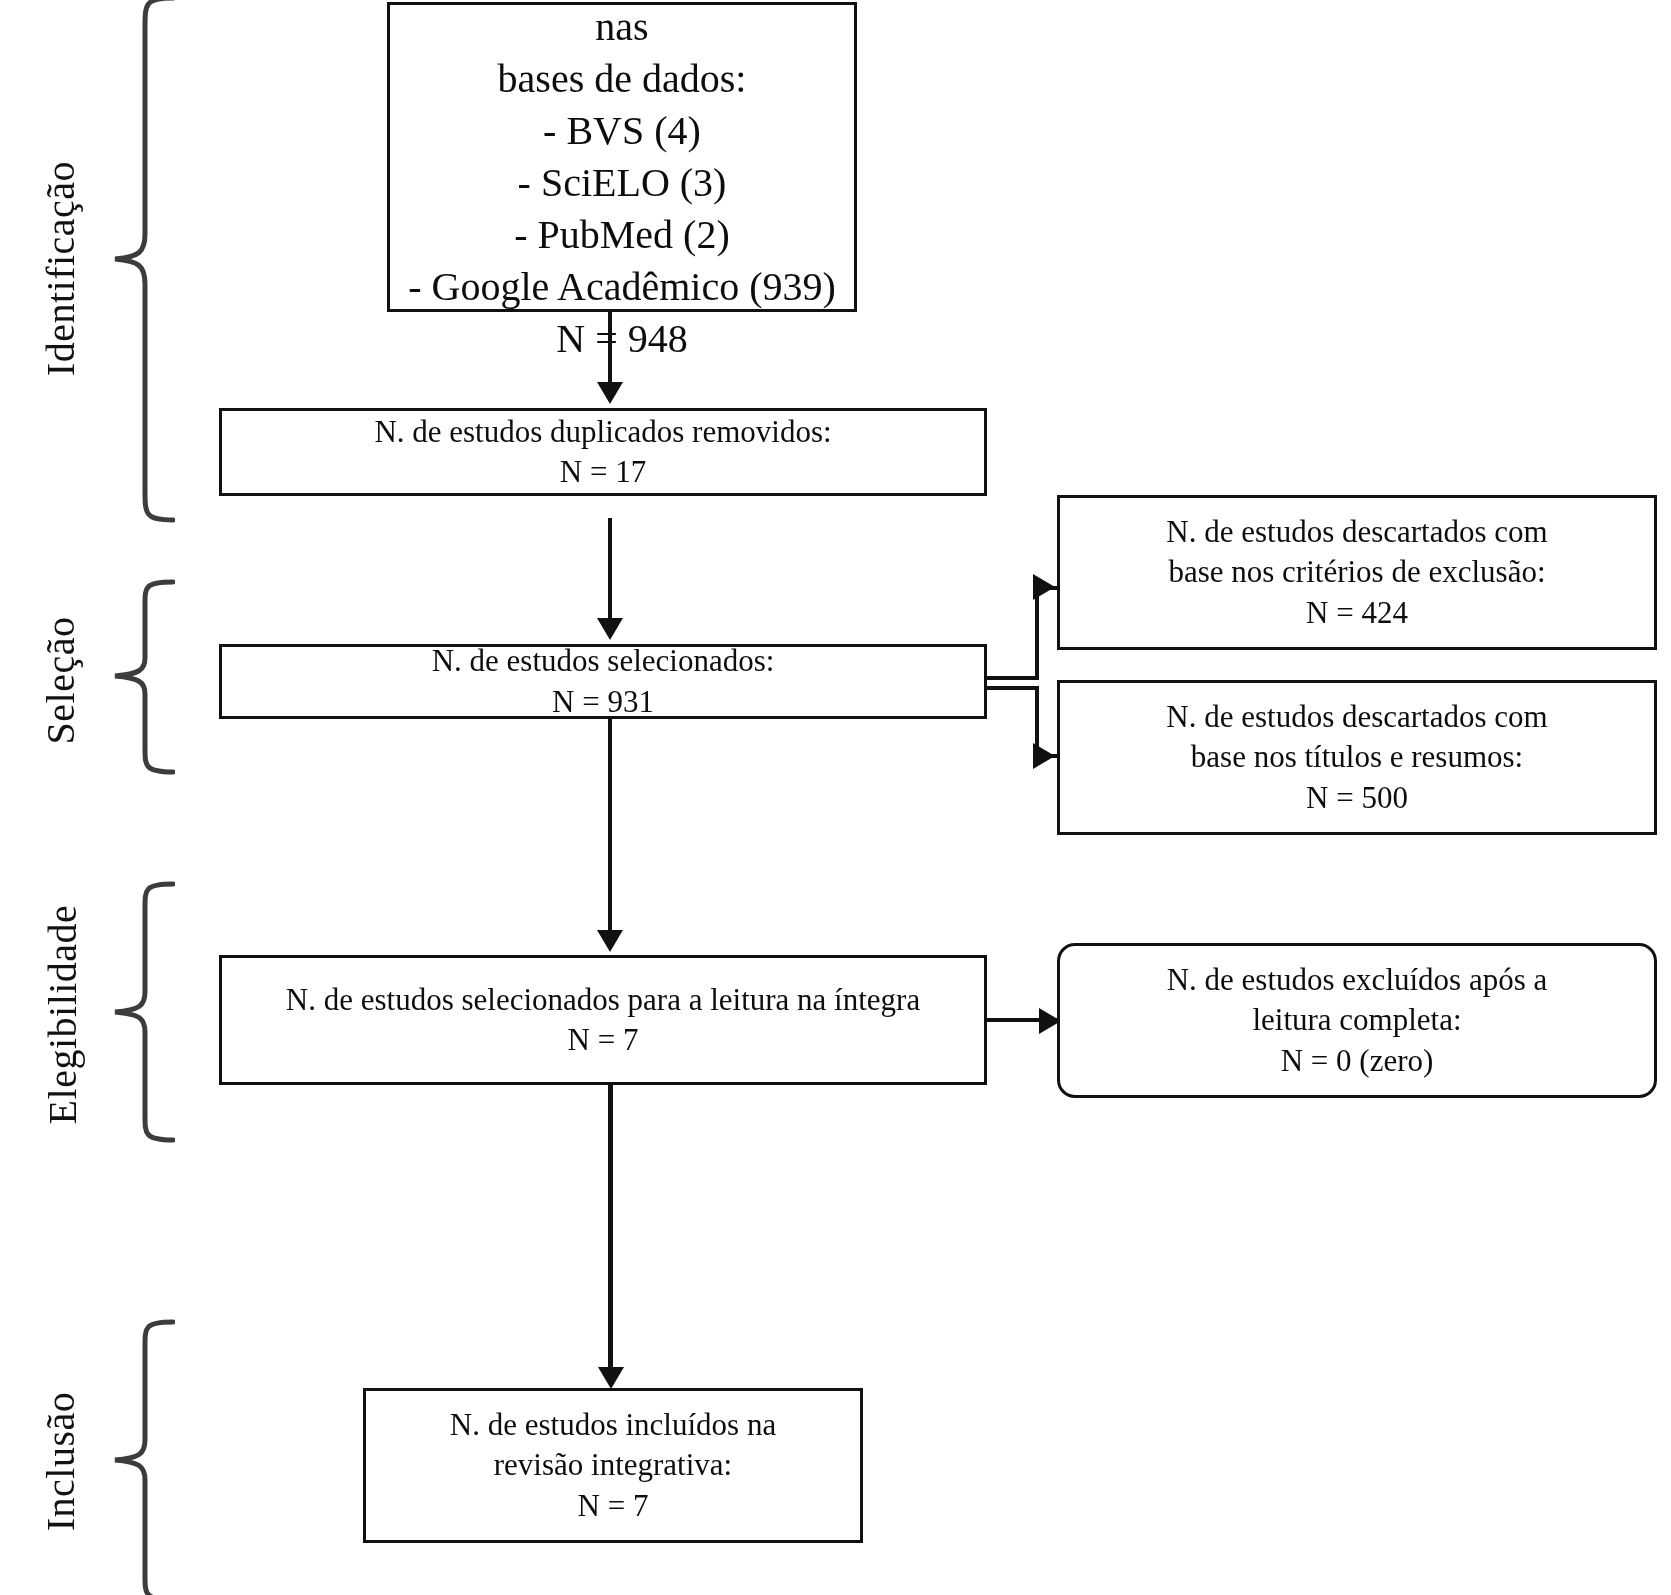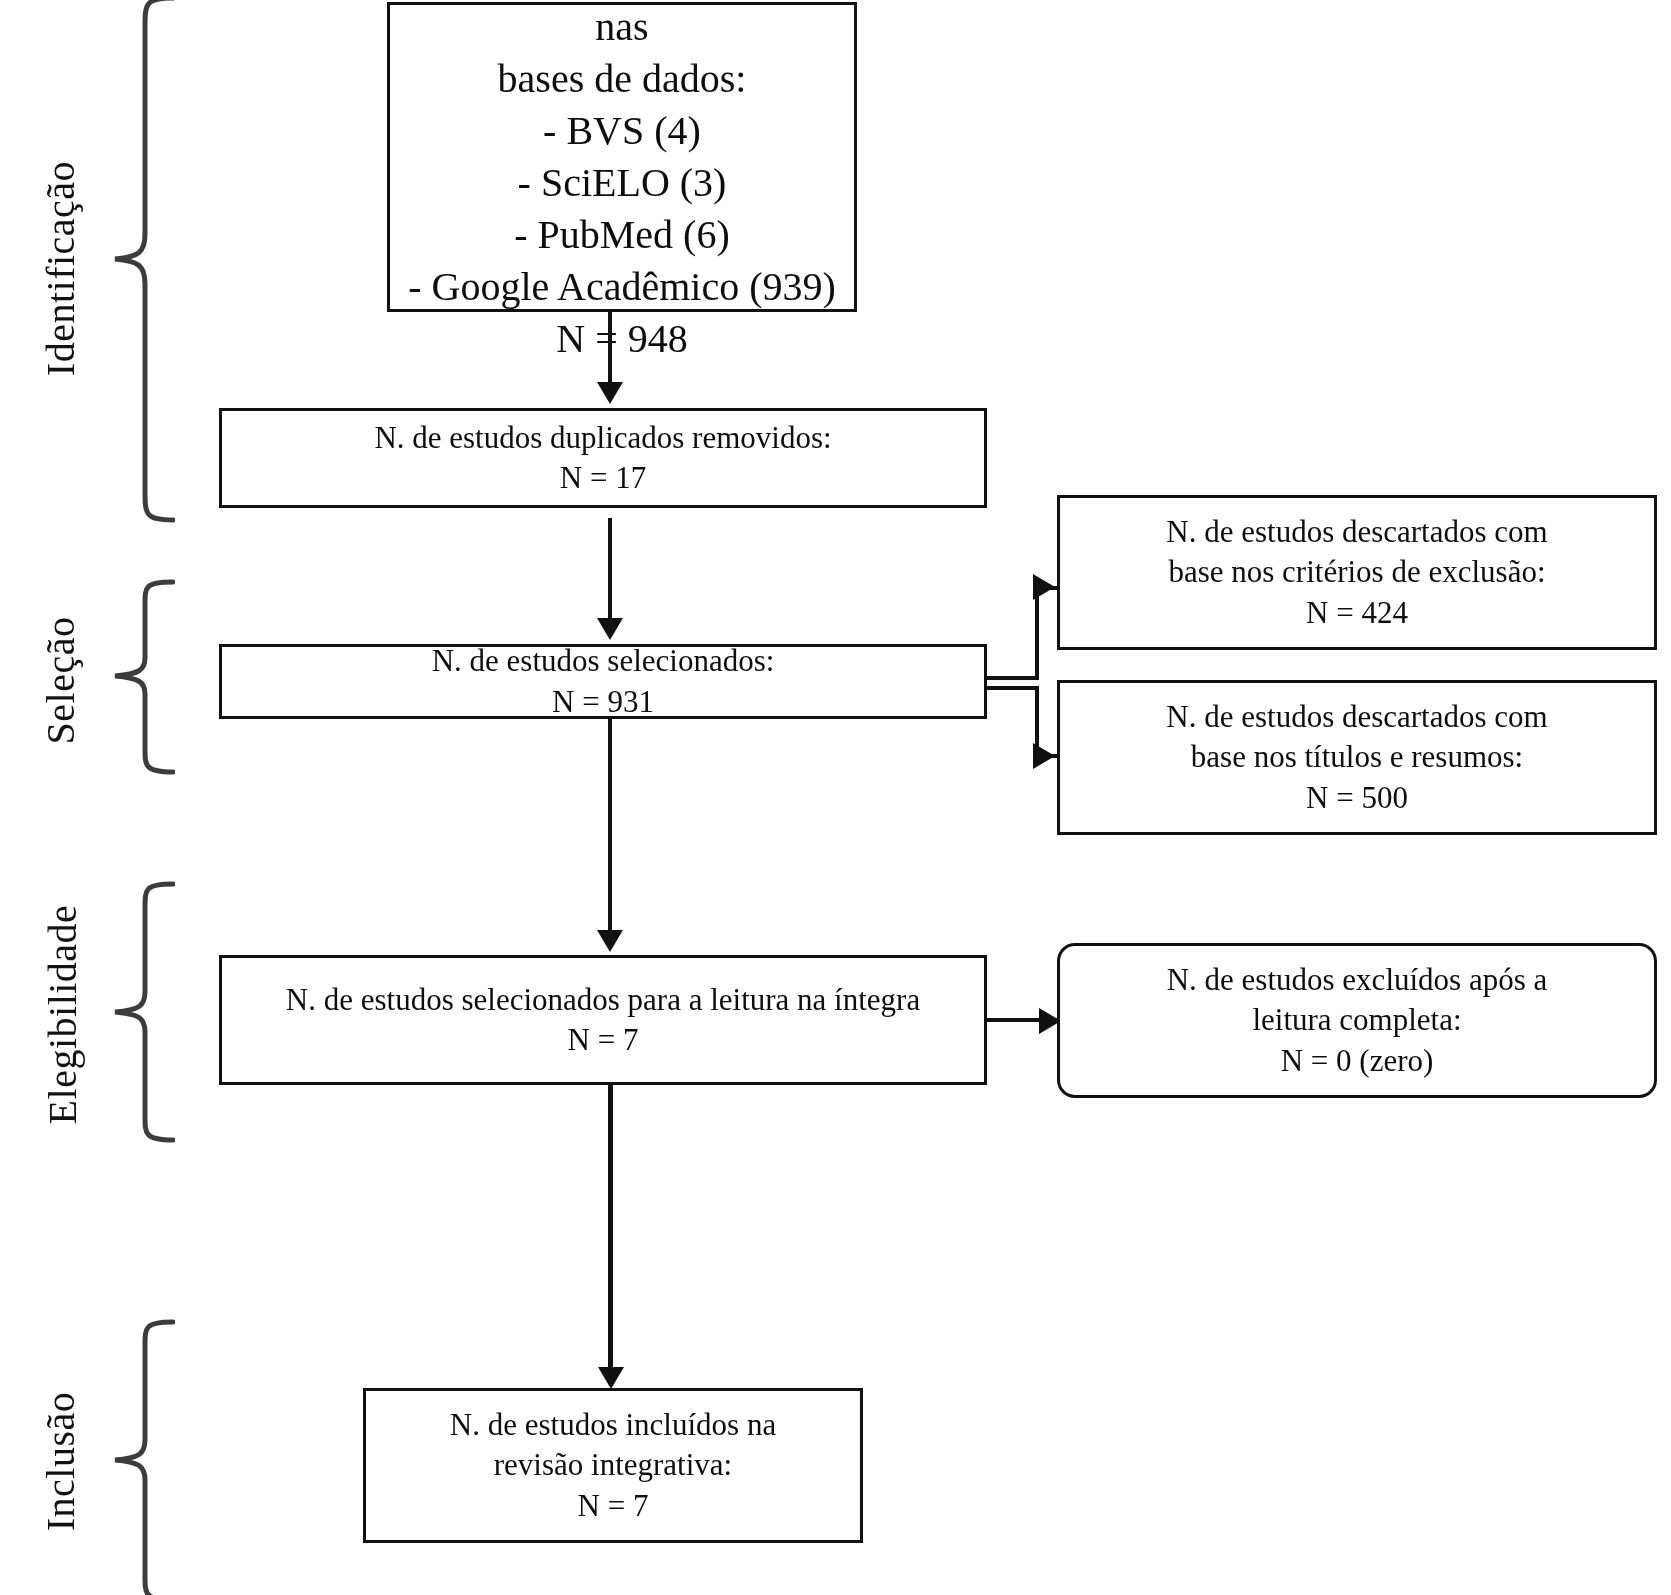--- a/index.html
+++ b/index.html
@@ -113,29 +113,29 @@
                C 34 144, 40 148, 40 162 L 40 258 C 40 276, 40 282, 68 282" fill="none" stroke="#3c3c3c" stroke-width="5" stroke-linecap="round"></path>
     </svg>
   </div>
   <div class="stage-label" style="left:-70px; top:1438px; width:260px; transform:rotate(-90deg);">Inclusão</div>
 
   <div class="box" style="left:387px; top:2px; width:470px; height:310px; font-size:40px;">
     <span class="line">N. de estudos identificados nas</span>
     <span class="line">bases de dados:</span>
     <span class="line">- BVS (4)</span>
     <span class="line">- SciELO (3)</span>
-    <span class="line">- PubMed (6)</span>
+    <span class="line">- PubMed (2)</span>
     <span class="line">- Google Acadêmico (939)</span>
     <span class="line">N = 948</span>
   </div>
 
   <div class="vline" style="left:608px; top:312px; height:75px;"></div>
   <div class="arrow-down" style="left:597px; top:382px;"></div>
 
-  <div class="box" style="left:219px; top:408px; width:768px; height:100px;">
+  <div class="box" style="left:219px; top:408px; width:768px; height:88px;">
     <span class="line">N. de estudos duplicados removidos:</span>
     <span class="line">N = 17</span>
   </div>
 
   <div class="vline" style="left:608px; top:518px; height:105px;"></div>
   <div class="arrow-down" style="left:597px; top:618px;"></div>
 
   <div class="box" style="left:219px; top:644px; width:768px; height:75px;">
     <span class="line">N. de estudos selecionados:</span>
     <span class="line">N = 931</span>

